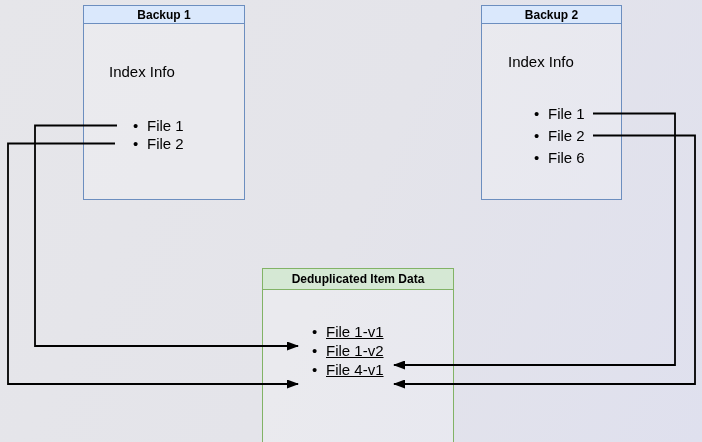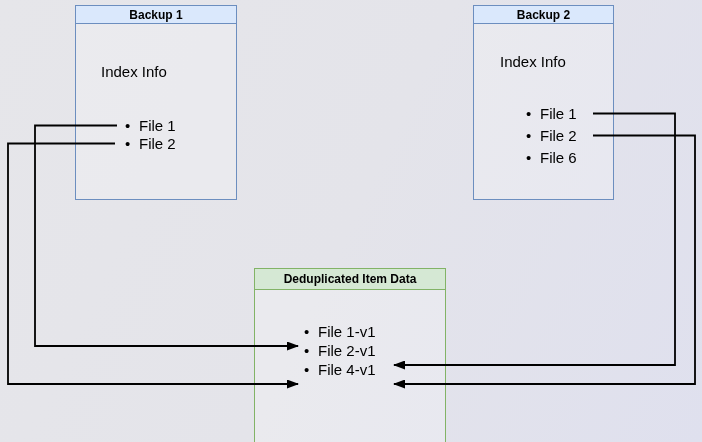--- a/index.html
+++ b/index.html
@@ -11,20 +11,21 @@
     width: 702px;
     height: 442px;
     background: linear-gradient(115deg, #e6e6ea 0%, #e4e4ea 50%, #dfe0ee 100%);
     overflow: hidden;
   }
 
   .box {
     position: absolute;
     border: 1.5px solid;
     background: rgba(255,255,255,0.22);
+    margin-left: 8px;
   }
   .box.blue  { border-color: var(--backup-border, #6c8ebf); }
   .box.green { border-color: var(--dedup-border, #82b366); }
 
   .box-header {
     width: 100%;
     display: flex;
     align-items: center;
     justify-content: center;
     font-weight: bold;
@@ -55,21 +56,21 @@
   }
   .items li::before { content: "\2022"; position: absolute; left: 0; }
 
   #backup1 .items { left: 49px; top: 110px; }
   #backup1 .items li { height: 18px; }
 
   #backup2 .items { left: 52px; top: 96px; }
   #backup2 .items li { height: 22px; }
 
   #dedup .items { left: 49px; top: 53px; }
-  #dedup .items li { height: 19px; }
+  #dedup .items li { height: 19px; text-decoration: underline; }
 
   svg.connectors {
     position: absolute;
     left: 0; top: 0;
     width: 702px; height: 442px;
     pointer-events: none;
     z-index: 5;
   }
   svg.connectors polyline {
     fill: none;
@@ -117,21 +118,21 @@
 
   <div class="box green" id="dedup">
     <div class="box-header">
       <span>Deduplicated Item Data</span>
     </div>
     <ul class="items">
       <li>
           <span>File 1-v1</span>
         </li>
       <li>
-          <span>File 2-v1</span>
+          <span>File 1-v2</span>
         </li>
       <li>
           <span>File 4-v1</span>
         </li>
     </ul>
   </div>
 
   <svg class="connectors" viewBox="0 0 702 442" xmlns="http://www.w3.org/2000/svg">
     <defs>
       <marker id="arrowhead" markerUnits="userSpaceOnUse" markerWidth="12" markerHeight="9" refX="11" refY="4.5" orient="auto">

